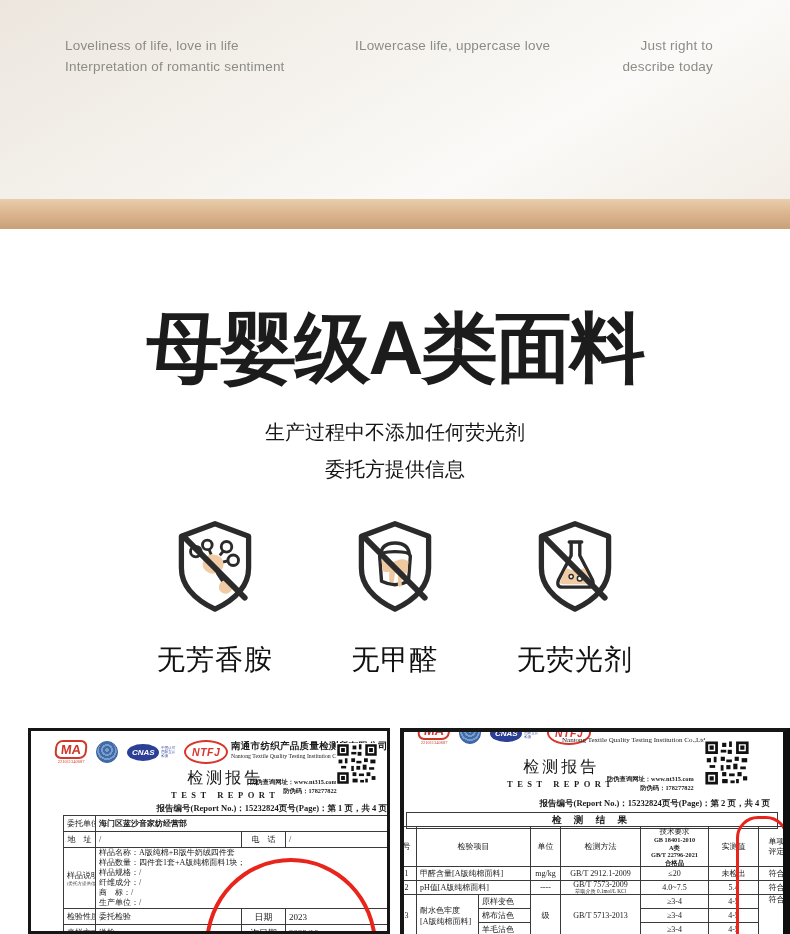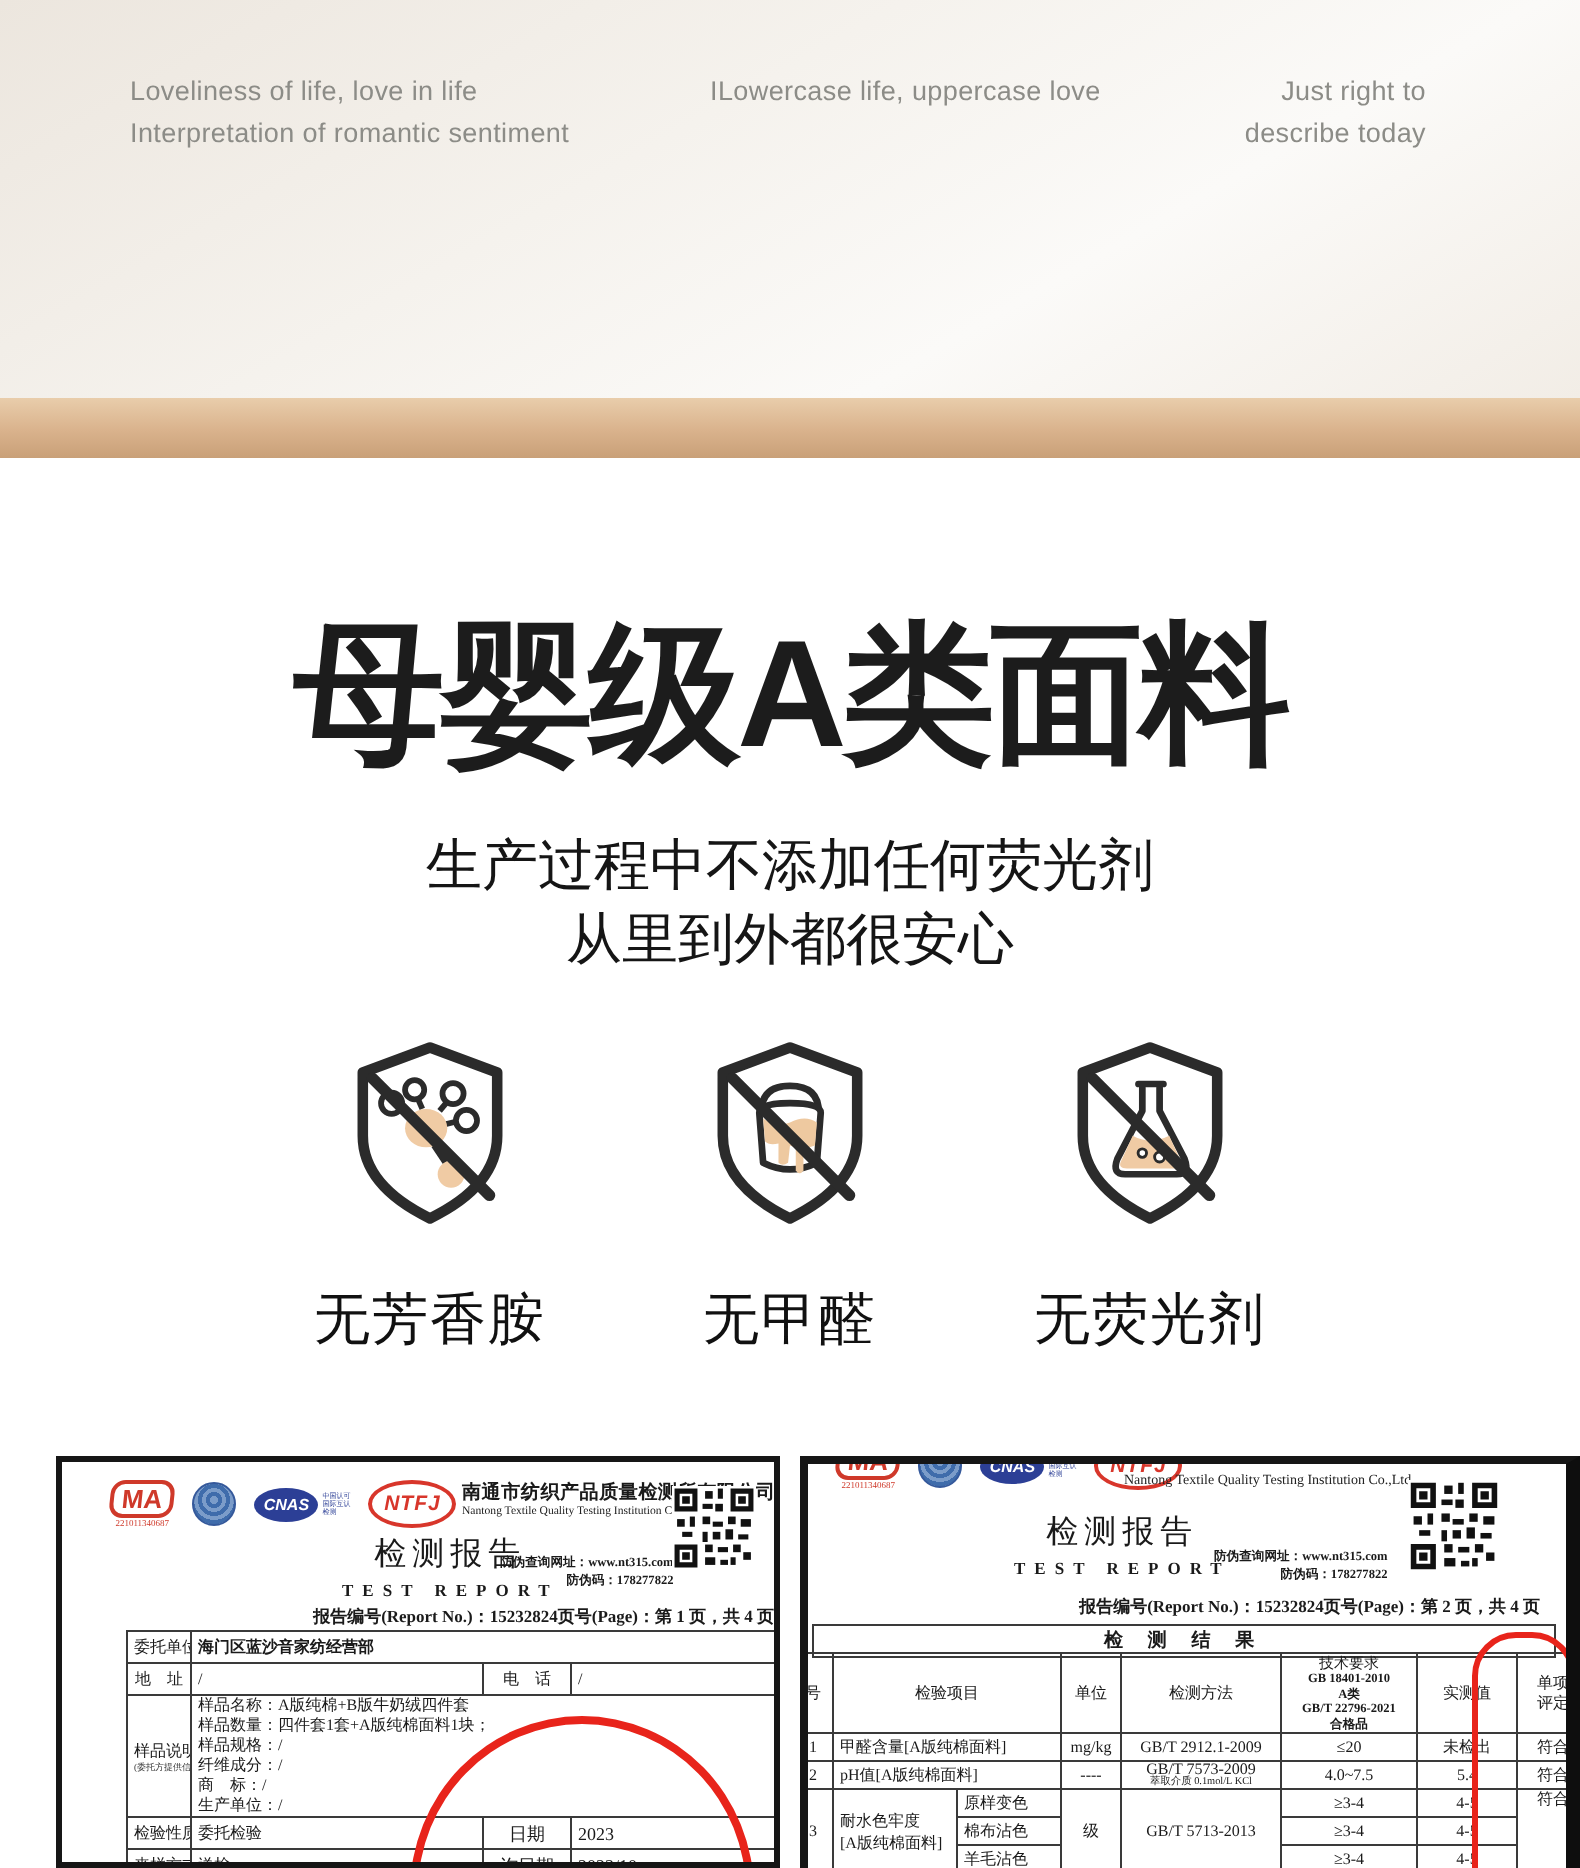--- a/index.html
+++ b/index.html
@@ -14,21 +14,21 @@
   .hdr-center{left:355px;}
   .hdr-right{right:77px;text-align:right;}
 
   .band{position:absolute;left:0;top:199px;width:790px;height:30px;
     background:linear-gradient(180deg,#e9cdab 0%,#d9b28c 55%,#c9a078 100%);}
 
   
   .main-title{position:absolute;top:293px;left:0;width:790px;text-align:center;
     font-size:76px;line-height:110px;font-weight:800;color:#1c1c1c;letter-spacing:-2px;}
   .subtitle{position:absolute;top:414px;left:0;width:790px;text-align:center;
-    font-size:28px;line-height:37px;color:#151515;font-weight:500;}
+    font-size:20px;line-height:37px;color:#151515;font-weight:500;}
 
   
   .features{position:absolute;top:518px;left:0;width:790px;display:flex;justify-content:center;gap:20px;}
   .feature{width:160px;display:flex;flex-direction:column;align-items:center;}
   .feature svg{width:96px;height:96px;}
   .feature-label{margin-top:27px;font-size:28px;color:#111;font-weight:500;letter-spacing:1px;}
 
   
   .doc{background:#fff;box-sizing:border-box;overflow:hidden;position:absolute;
        font-family:"Liberation Serif",serif;color:#1a1a1a;padding-left:28px;}
@@ -169,21 +169,21 @@
   <div class="hdr-text hdr-right">
     <div>Just right to</div>
     <div>describe today</div>
   </div>
 </div>
 <div class="band"></div>
 
 <div class="main-title">母婴级A类面料</div>
 <div class="subtitle">
   <div>生产过程中不添加任何荧光剂</div>
-  <div>从里到外都很安心</div>
+  <div>委托方提供信息</div>
 </div>
 
 <div class="features">
   <div class="feature">
     <svg>
         <use href="#shield-amine"></use>
       </svg>
     <div class="feature-label">无芳香胺</div>
   </div>
   <div class="feature">

